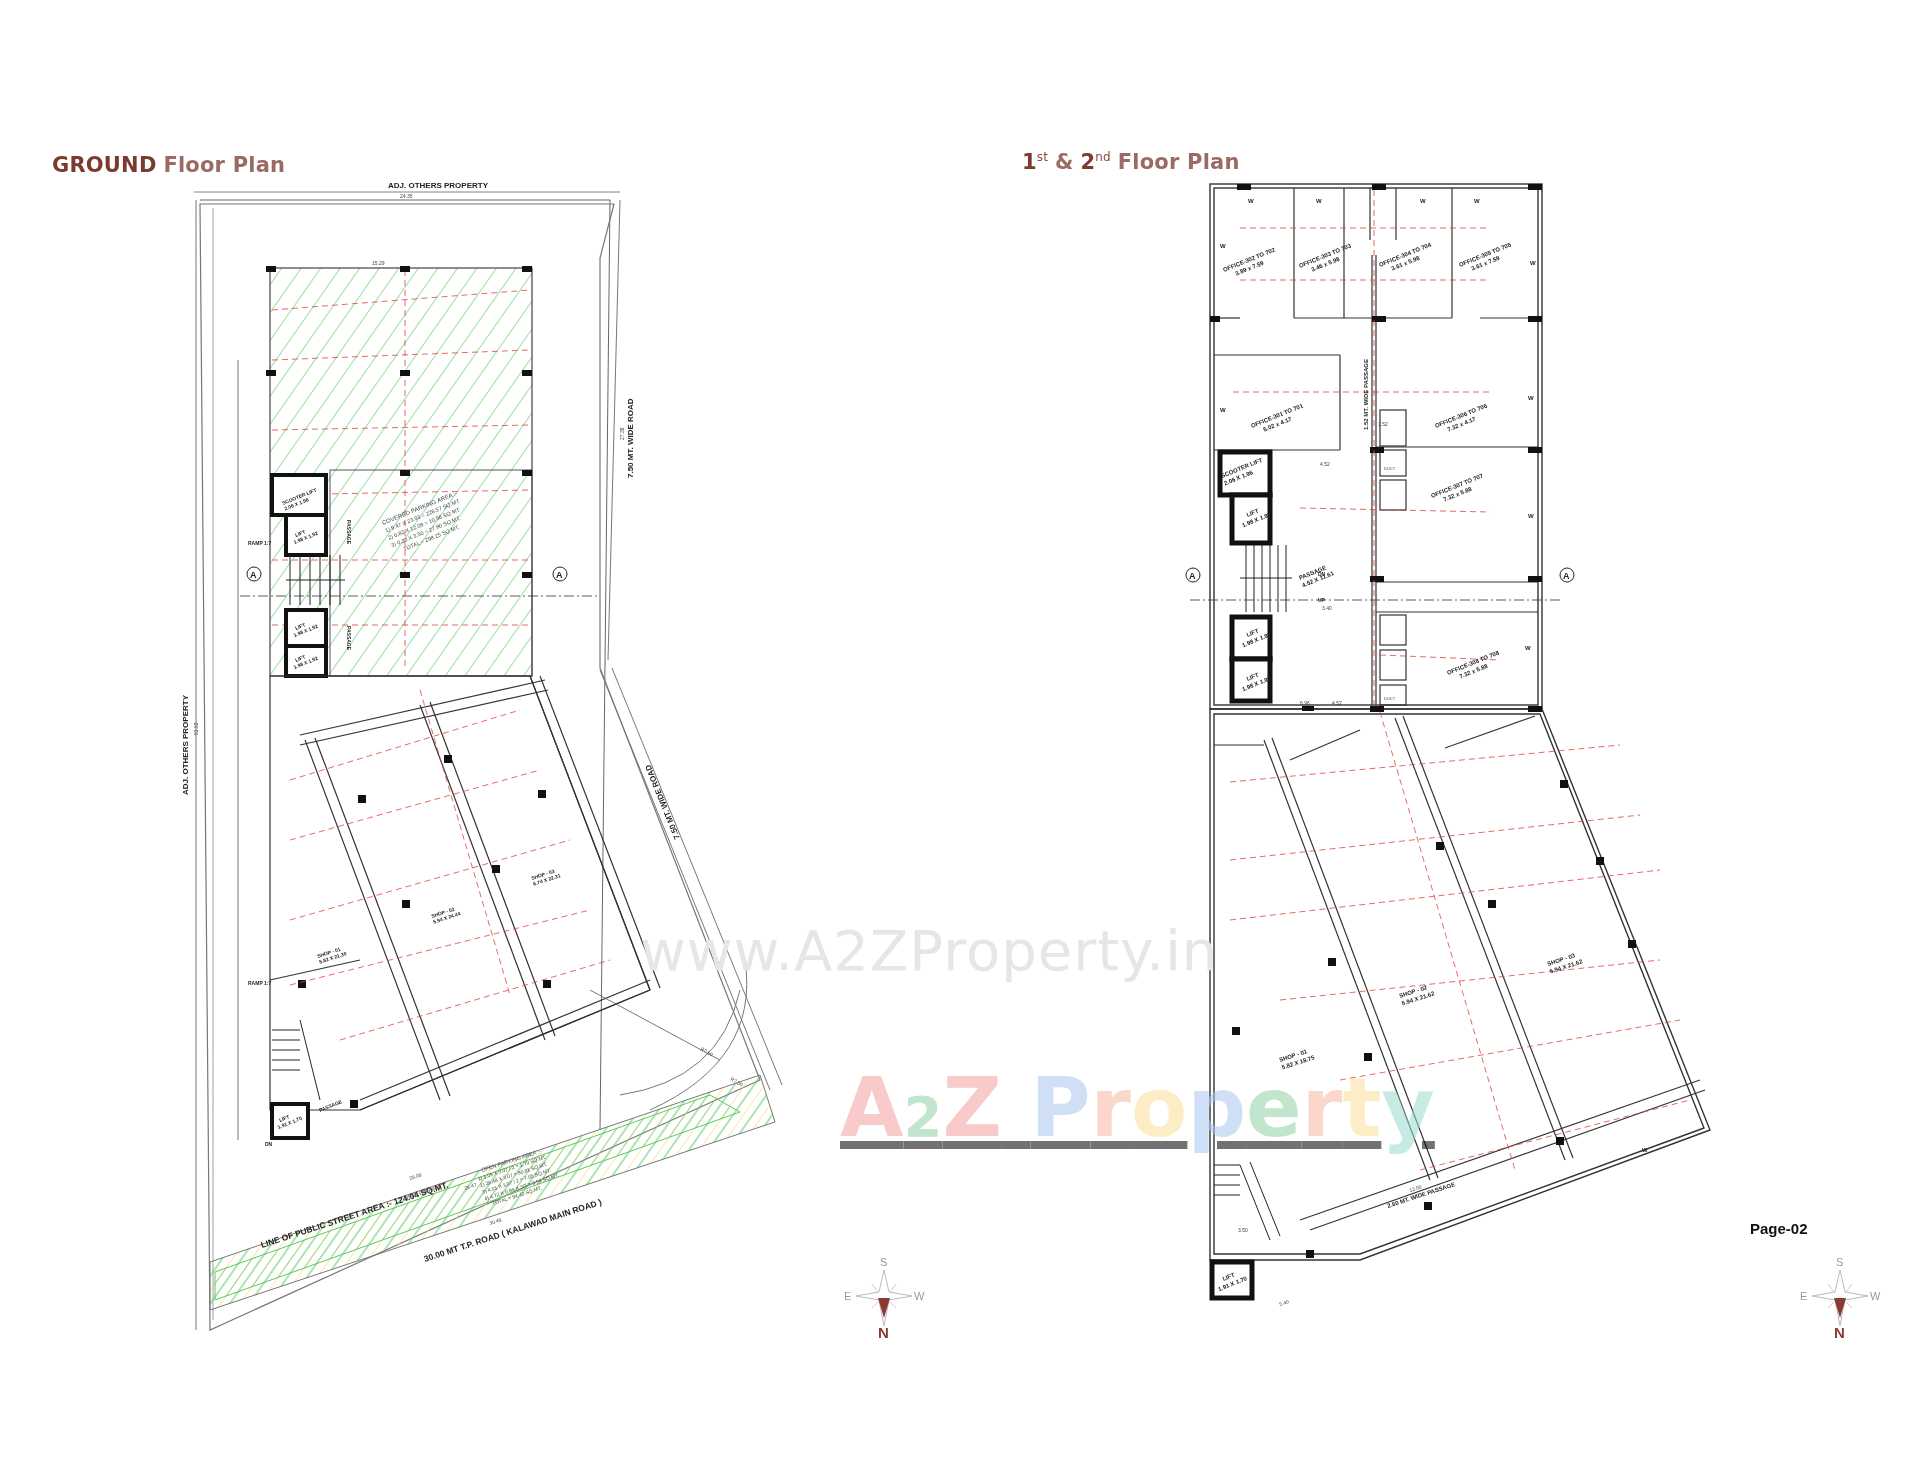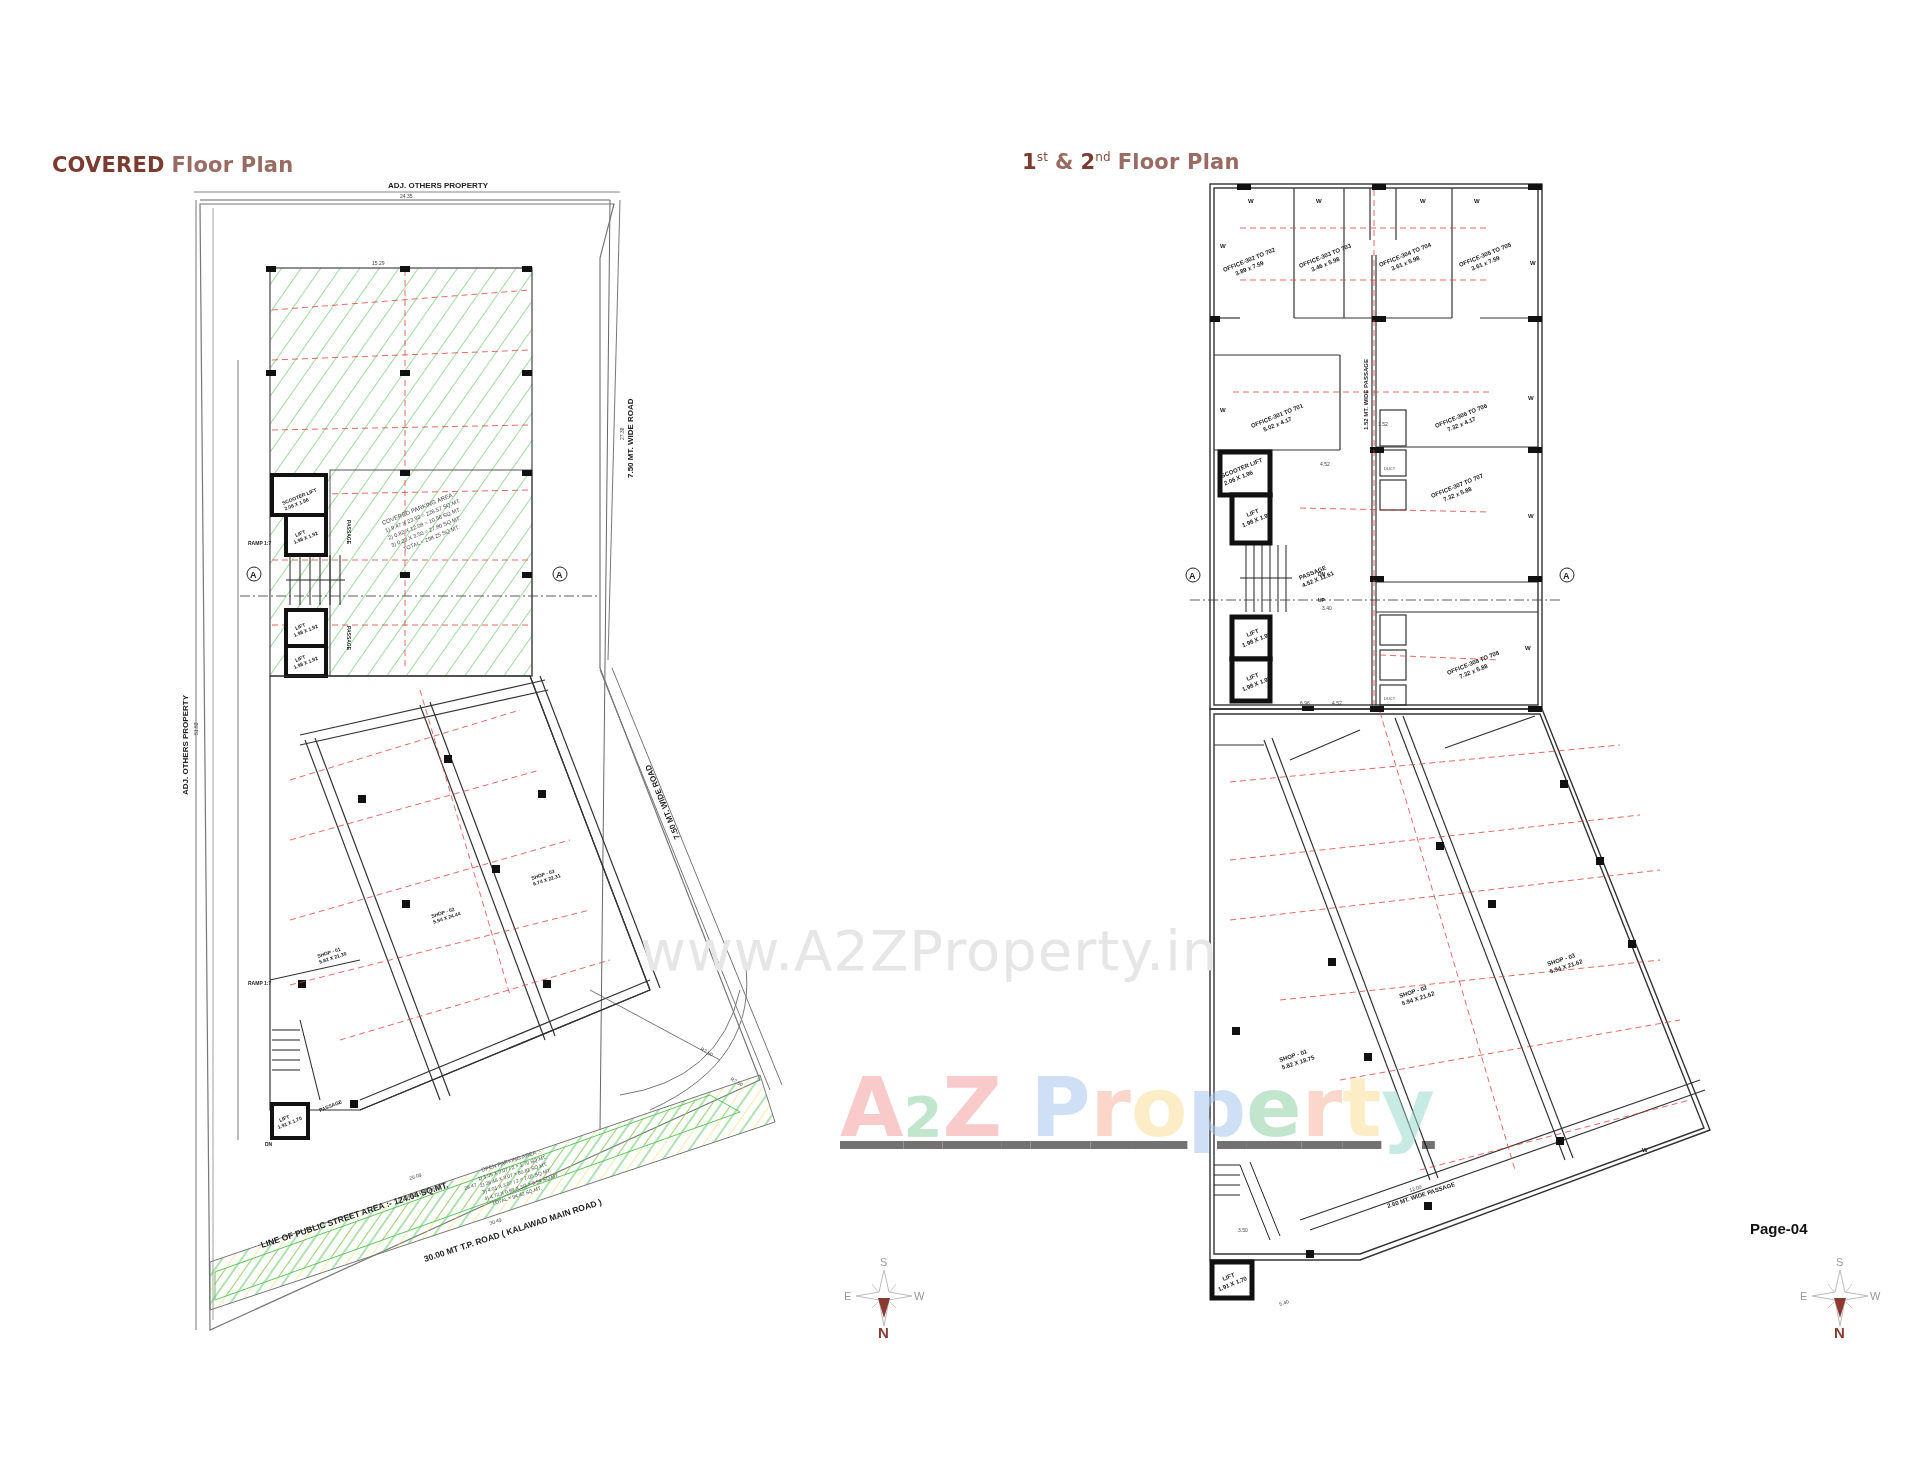--- a/index.html
+++ b/index.html
@@ -19,21 +19,21 @@
   .wm2 .a{color:#f3a2a0;} .wm2 .two{color:#8fd3a6;font-size:56px;} .wm2 .z{color:#f3a2a0;}
   .wm2 .p{color:#a9c8f0;} .wm2 .r{color:#f6b7a0;} .wm2 .o{color:#fbe09a;} .wm2 .pp{color:#a9c8f0;} .wm2 .e{color:#8fd3a6;} .wm2 .rr{color:#f6b7a0;} .wm2 .t{color:#fbe09a;} .wm2 .y{color:#9adccf;}
   .compass{position:absolute;width:80px;height:90px;}
   .compass .l{position:absolute;font-size:11px;color:#999;font-family:"Liberation Sans",sans-serif;}
   .compass .n{position:absolute;font-size:15px;color:#8a3a30;font-weight:bold;font-family:"Liberation Sans",sans-serif;}
 </style>
 </head>
 <body>
 
 <div id="gf-title" class="title">
-  <b>COVERED</b>
+  <b>GROUND</b>
   <span class="light">Floor Plan</span>
 </div>
 <div id="ff-title" class="title">
   <b>1</b><sup>st</sup>
   <span class="light">&amp;</span>
   <b>2</b><sup>nd</sup>
   <span class="light">Floor Plan</span>
 </div>
 
 <svg width="1920" height="1483" viewBox="0 0 1920 1483">
@@ -448,21 +448,21 @@
     <text x="1525" y="650" font-size="6" class="lbl">W</text>
     <text x="1642" y="1152" font-size="6" class="lbl">W</text>
     <text x="1384" y="470" font-size="4" class="dim">DUCT</text>
     <text x="1384" y="700" font-size="4" class="dim">DUCT</text>
   </g>
 </svg>
 
 <div class="wm1">www.A2ZProperty.in</div>
 <div class="wm2"><span class="a">A</span><span class="two">2</span><span class="z">Z</span> <span class="p">P</span><span class="r">r</span><span class="o">o</span><span class="pp">p</span><span class="e">e</span><span class="rr">r</span><span class="t">t</span><span class="y">y</span></div>
 
-<div class="page-no">Page-04</div>
+<div class="page-no">Page-02</div>
 
 <div class="compass" style="left:844px;top:1262px;">
   <svg width="80" height="90" viewBox="0 0 80 90" style="position:absolute;left:0;top:0;">
     <polygon points="40,8 45,30 68,34 45,38 40,64 35,38 12,34 35,30" fill="#fff" stroke="#bbb" stroke-width="1"></polygon>
     <polygon points="34,36 46,36 40,56" fill="#8a3a30"></polygon>
     <line x1="28" y1="22" x2="34" y2="30" stroke="#ccc"></line>
       <line x1="52" y1="22" x2="46" y2="30" stroke="#ccc"></line>
     <line x1="28" y1="46" x2="34" y2="40" stroke="#ccc"></line>
       <line x1="52" y1="46" x2="46" y2="40" stroke="#ccc"></line>
   </svg>

